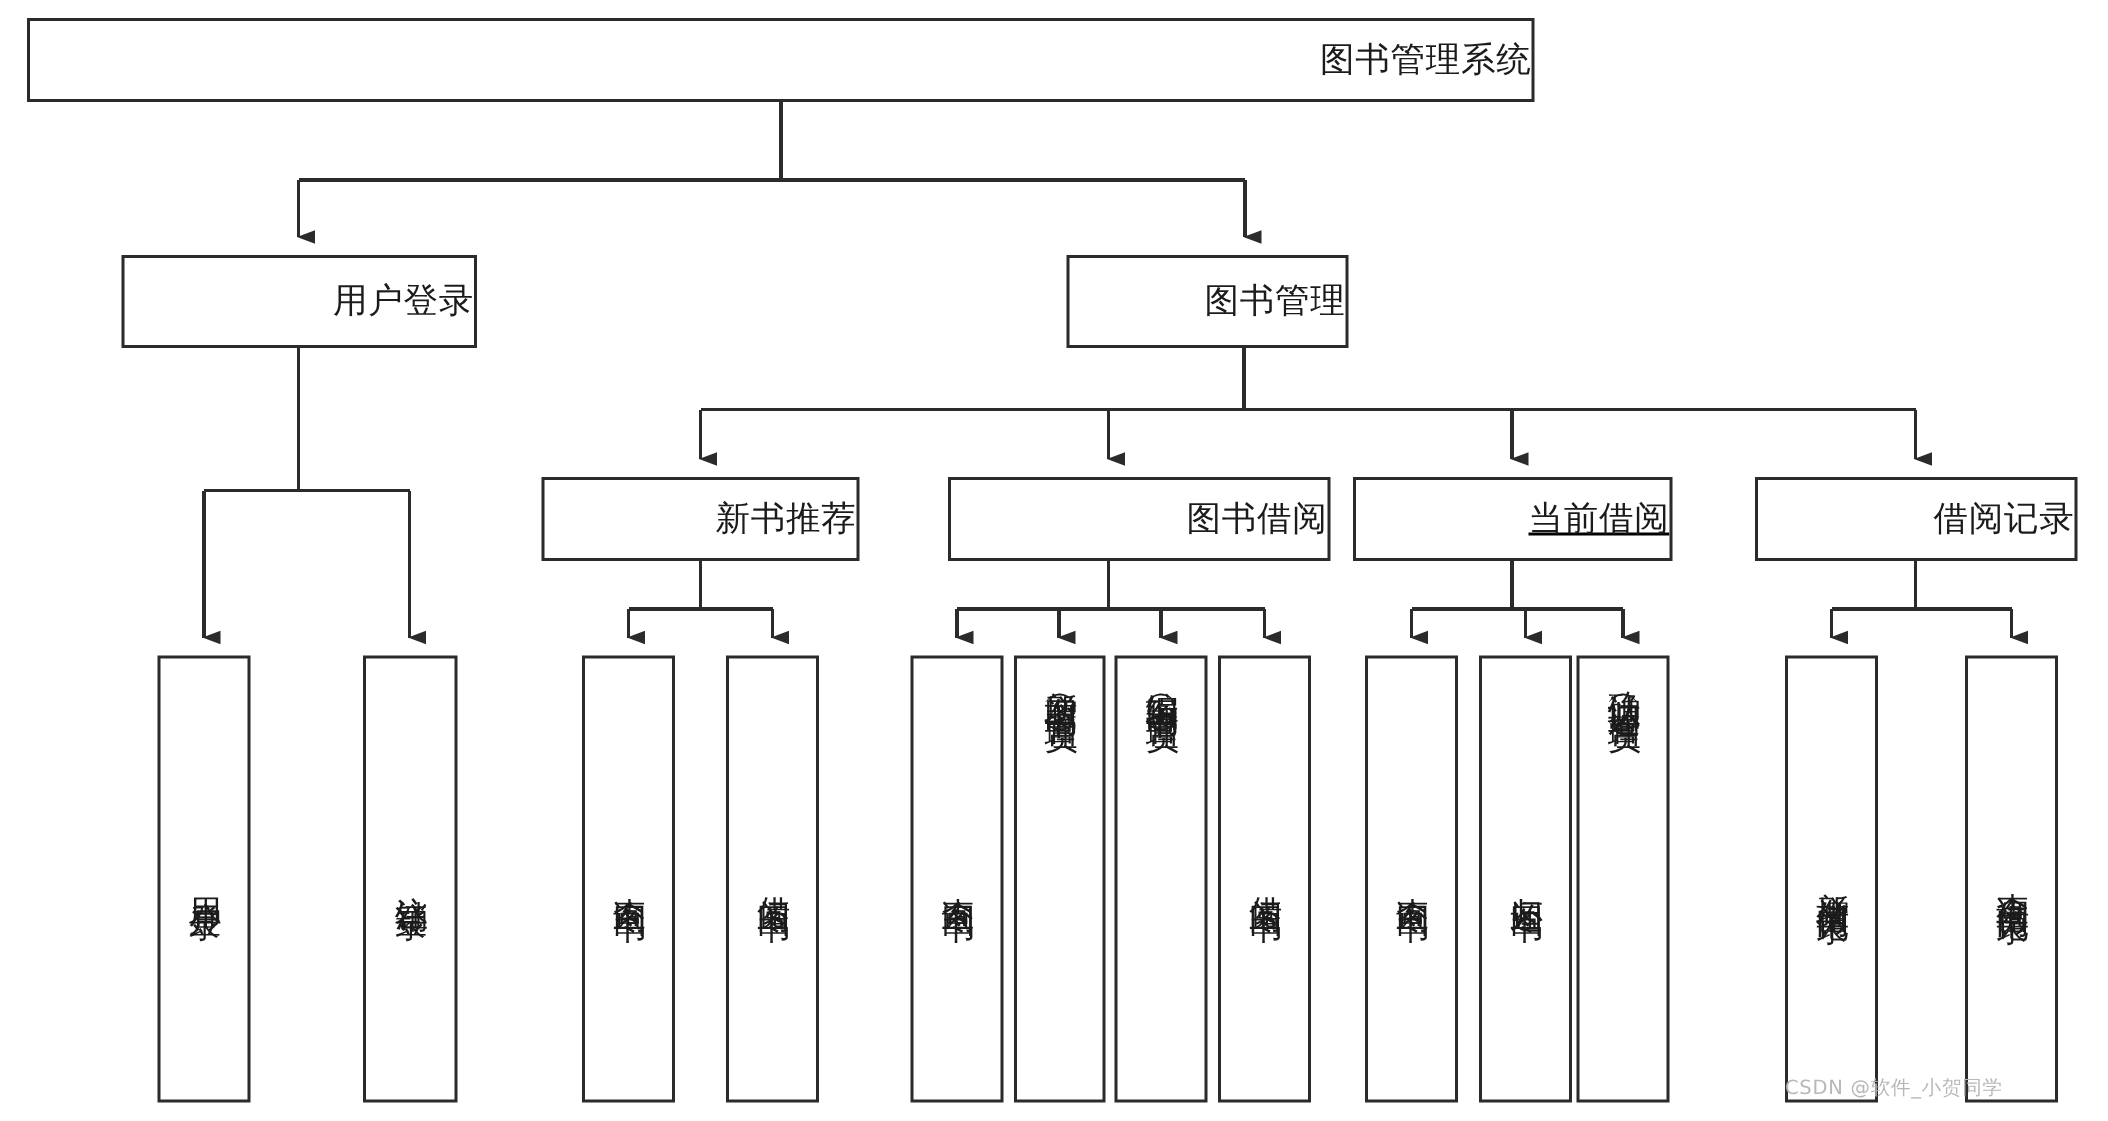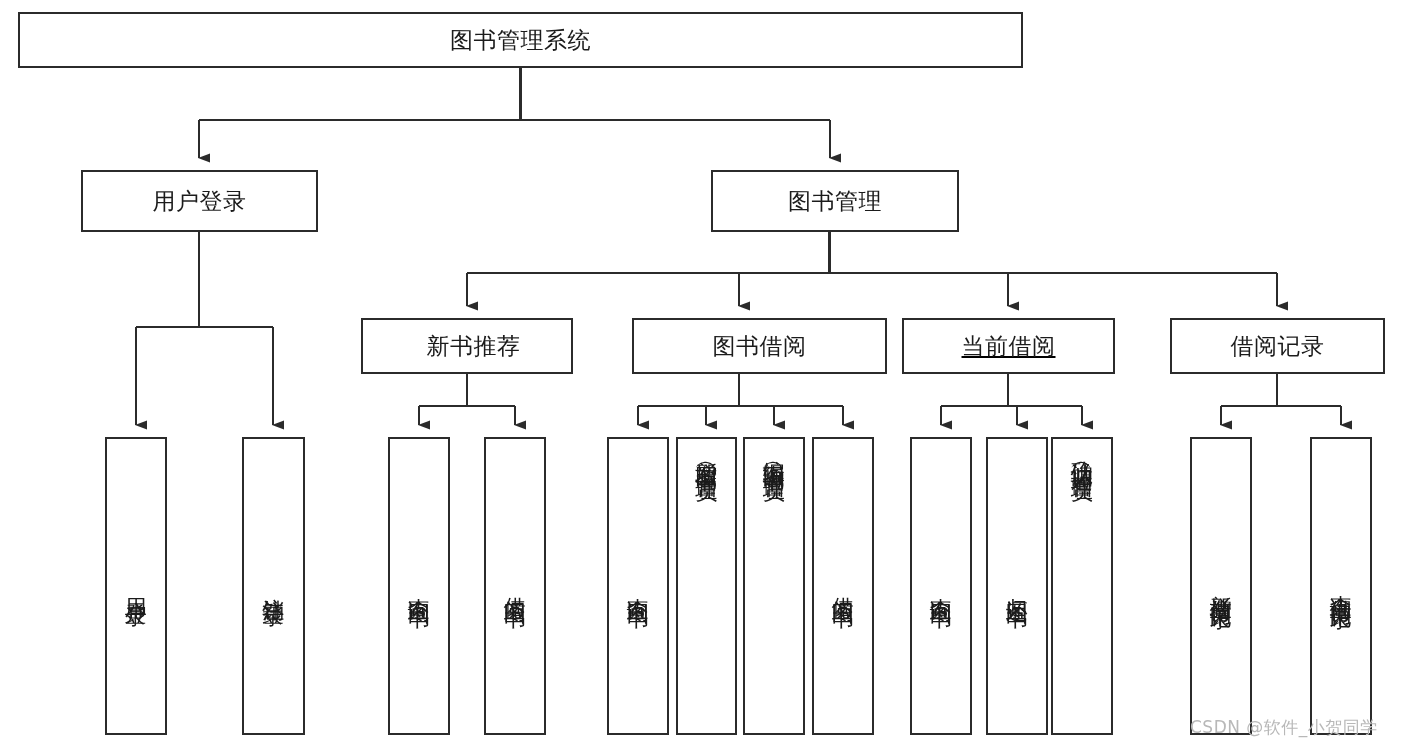--- a/index.html
+++ b/index.html
@@ -26,21 +26,21 @@
     height: 747px;
     pointer-events: none;
   }
   .node-box {
     position: absolute;
     box-sizing: border-box;
     background: #ffffff;
     border: 2px solid #2b2b2b;
     display: flex;
     align-items: center;
-    justify-content: center;
+    justify-content: flex-end;
     overflow: hidden;
   }
   .node-box.level-root {
     border-width: 2px;
   }
   .node-label-h {
     font-size: 23px;
     line-height: 1.15;
     color: #1b1b1b;
     white-space: nowrap;
@@ -69,21 +69,21 @@
     display: flex;
     align-items: center;
     justify-content: center;
   }
   .leaf-inner.align-top {
     align-items: flex-start;
     padding-top: 4px;
   }
   .watermark {
     position: absolute;
-    font-size: 17px;
+    font-size: 13px;
     color: #b8b8b8;
     white-space: nowrap;
     font-family: "DejaVu Sans", "Liberation Sans", sans-serif;
     letter-spacing: 0.5px;
   }
 </style>
 </head>
 <body>
 
 <div id="diagram-root">
@@ -131,21 +131,21 @@
       </g>
   </svg>
 
   <div id="nodes-layer">
       <div class="node-box level-root" style="left: 18px; top: 12px; width: 1005px; height: 56px;">
         <span class="node-label-h">图书管理系统</span>
       </div>
       <div class="node-box" style="left: 81px; top: 170px; width: 237px; height: 62px;">
         <span class="node-label-h">用户登录</span>
       </div>
-      <div class="node-box" style="left: 711px; top: 170px; width: 248px; height: 62px;">
+      <div class="node-box" style="left: 711px; top: 170px; width: 188px; height: 62px;">
         <span class="node-label-h">图书管理</span>
       </div>
       <div class="node-box" style="left: 361px; top: 318px; width: 212px; height: 56px; padding-left: 13px;">
         <span class="node-label-h">新书推荐</span>
       </div>
       <div class="node-box" style="left: 632px; top: 318px; width: 255px; height: 56px;">
         <span class="node-label-h">图书借阅</span>
       </div>
       <div class="node-box" style="left: 902px; top: 318px; width: 213px; height: 56px; text-decoration: underline;">
         <span class="node-label-h">当前借阅</span>

